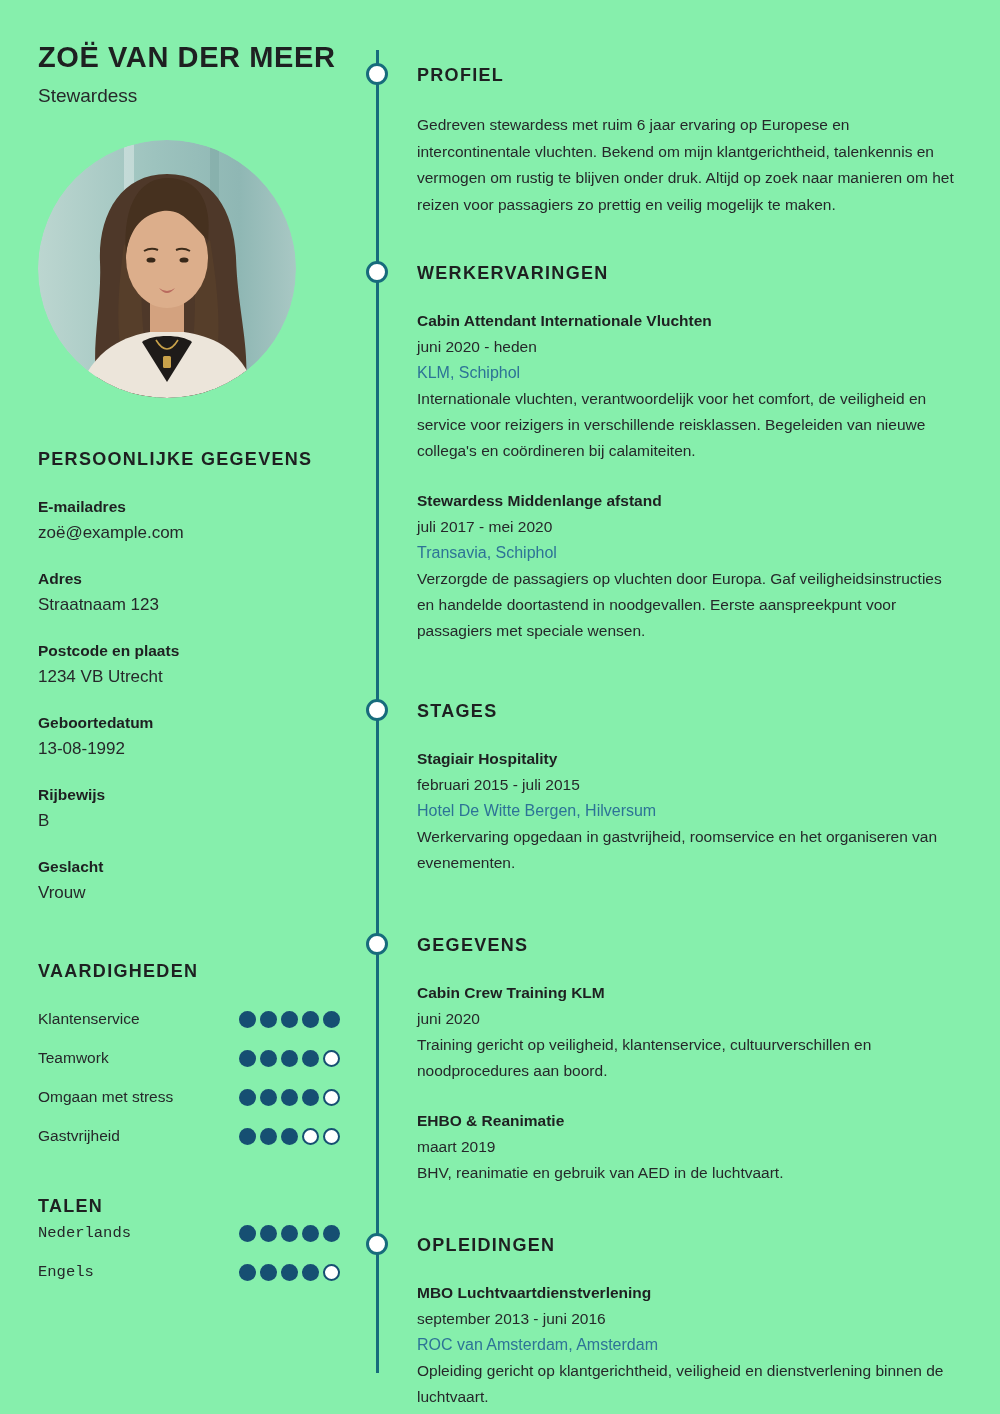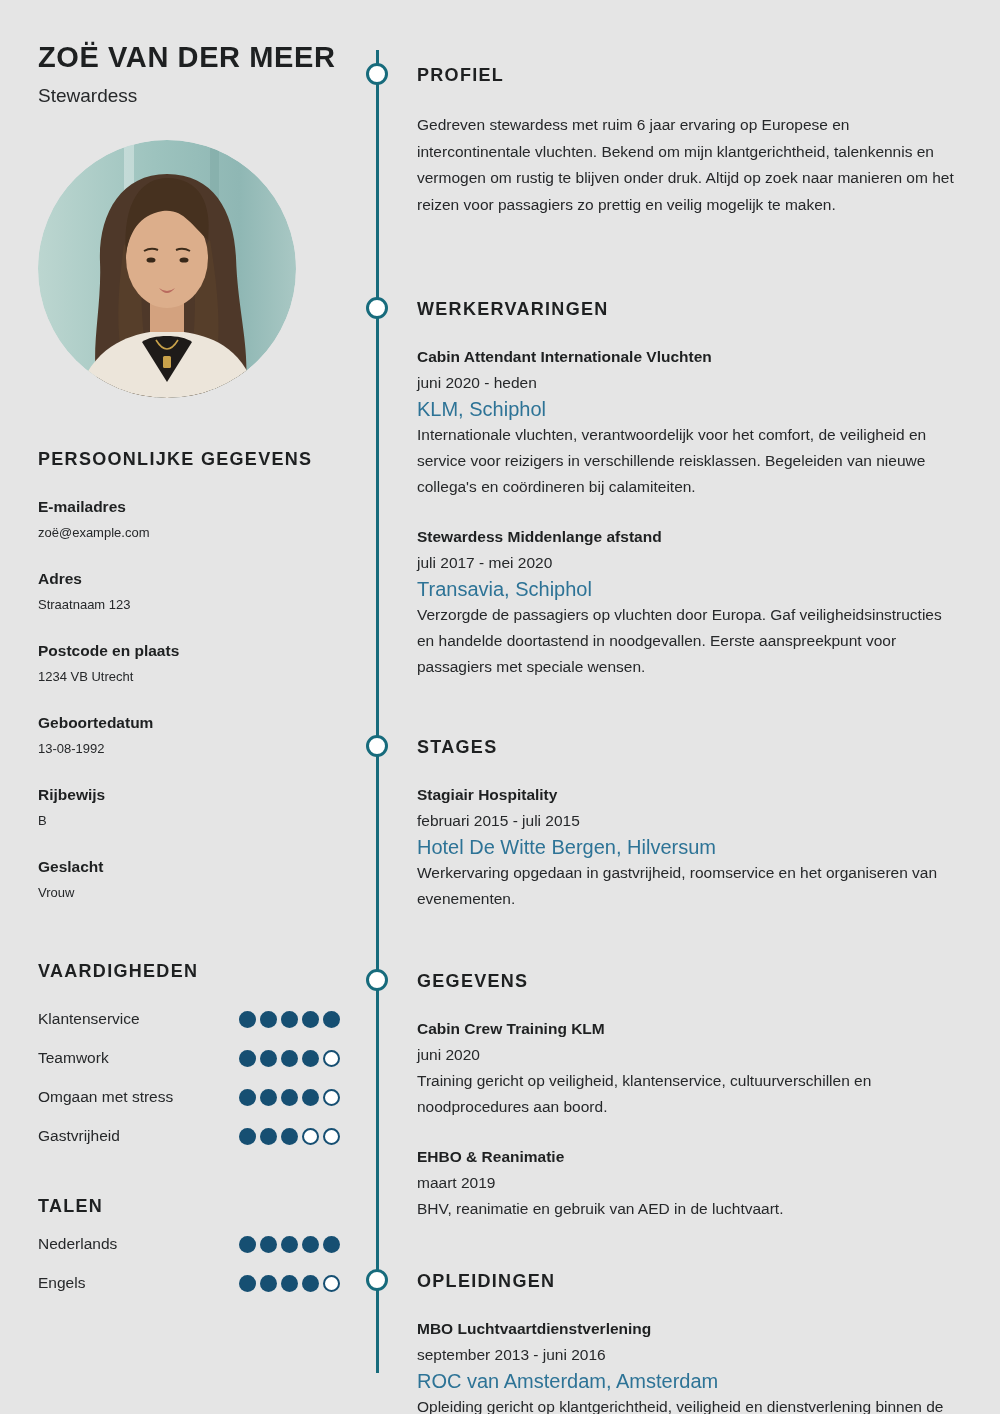--- a/index.html
+++ b/index.html
@@ -4,67 +4,67 @@
 <style>
   :root{
     --accent:#176b7c;
     --dot:#164f72;
     --link:#2d7396;
     --heading:#1e2021;
     --body:#26282a;
   }
   html,body{margin:0;padding:0;background:#fff;}
   .page{
-    position:relative;width:1000px;height:1414px;overflow:hidden;background:#e5e5e5;
+    position:relative;width:1000px;height:1414px;overflow:hidden;background:#86efac;
     font-family:"Liberation Sans",sans-serif;color:var(--body);
   }
   
   .tl-line{position:absolute;left:376px;top:50px;width:2.5px;height:1323px;background:var(--accent);z-index:0;}
   
   .left{position:absolute;left:38px;top:0;width:302px;z-index:1;}
   .right{position:absolute;left:417px;top:0;width:541px;z-index:1;}
   
   .name{margin:40px 0 0;font-size:29px;line-height:34px;font-weight:700;letter-spacing:.6px;color:var(--heading);}
   .subtitle{margin-top:9px;font-size:19px;line-height:25px;color:var(--body);}
   .photo{margin-top:32px;width:258px;height:258px;border-radius:50%;overflow:hidden;display:block;}
   .sh{font-size:18px;line-height:22px;font-weight:700;letter-spacing:1.3px;color:var(--heading);margin:0;}
   .sh-personal{margin-top:50px;}
   .pairs{margin-top:24px;}
   .pair{margin-bottom:20px;}
   .plabel{font-weight:700;font-size:15.5px;line-height:26px;color:var(--heading);}
-  .pvalue{font-size:13px;line-height:26px;}
+  .pvalue{font-size:17px;line-height:26px;}
   .sh-skills{margin-top:54px;}
   .rows{margin-top:24px;}
-  .rows-lang{margin-top:14px;}
+  .rows-lang{margin-top:3px;font-family:Liberation Mono, monospace;}
   .skill-row{display:flex;justify-content:space-between;align-items:center;margin-bottom:13px;}
   .skill-label{font-size:15.5px;line-height:26px;width:192px;}
   .dots{display:flex;gap:4px;}
   .lvl-dot{width:17px;height:17px;border-radius:50%;box-sizing:border-box;display:inline-block;}
   .lvl-dot.filled{background:var(--dot);}
   .lvl-dot.empty{border:2.5px solid var(--dot);background:#fff;}
   .sh-talen{margin-top:46px;}
   
   .msec{position:relative;}
   #sec-profiel{margin-top:64px;}
-  #sec-werk{margin-top:80px;}
+  #sec-werk{margin-top:44px;}
   #sec-stages{margin-top:56px;}
   #sec-cursussen{margin-top:58px;}
   #sec-opleidingen{margin-top:48px;}
   #sec-certificaten{margin-top:54px;}
   .hrow{position:relative;}
   .node{
     position:absolute;left:-51px;top:-1px;width:22px;height:22px;box-sizing:border-box;
     border:3px solid var(--accent);border-radius:50%;background:#fff;
   }
   .lead{margin:26px 0 0;font-size:15.5px;line-height:26.5px;color:var(--body);}
   .entry{margin-top:24px;}
   .entry-head{display:flex;justify-content:space-between;align-items:baseline;flex-direction:column;}
   .entry-title{font-weight:700;font-size:15.5px;line-height:26px;color:var(--heading);padding-right:12px;}
   .entry-date{font-size:15.5px;line-height:26px;white-space:nowrap;color:var(--body);}
-  .entry-org{font-size:20px;line-height:26px;color:var(--link);cursor:pointer;}
+  .entry-org{font-size:16px;line-height:26px;color:var(--link);cursor:pointer;}
   .entry-desc{margin:0;font-size:15.5px;line-height:26px;color:var(--body);}
 </style>
 </head>
 <body>
 
 <div class="page">
 
   <div class="tl-line"></div>
 
   <aside class="left">

